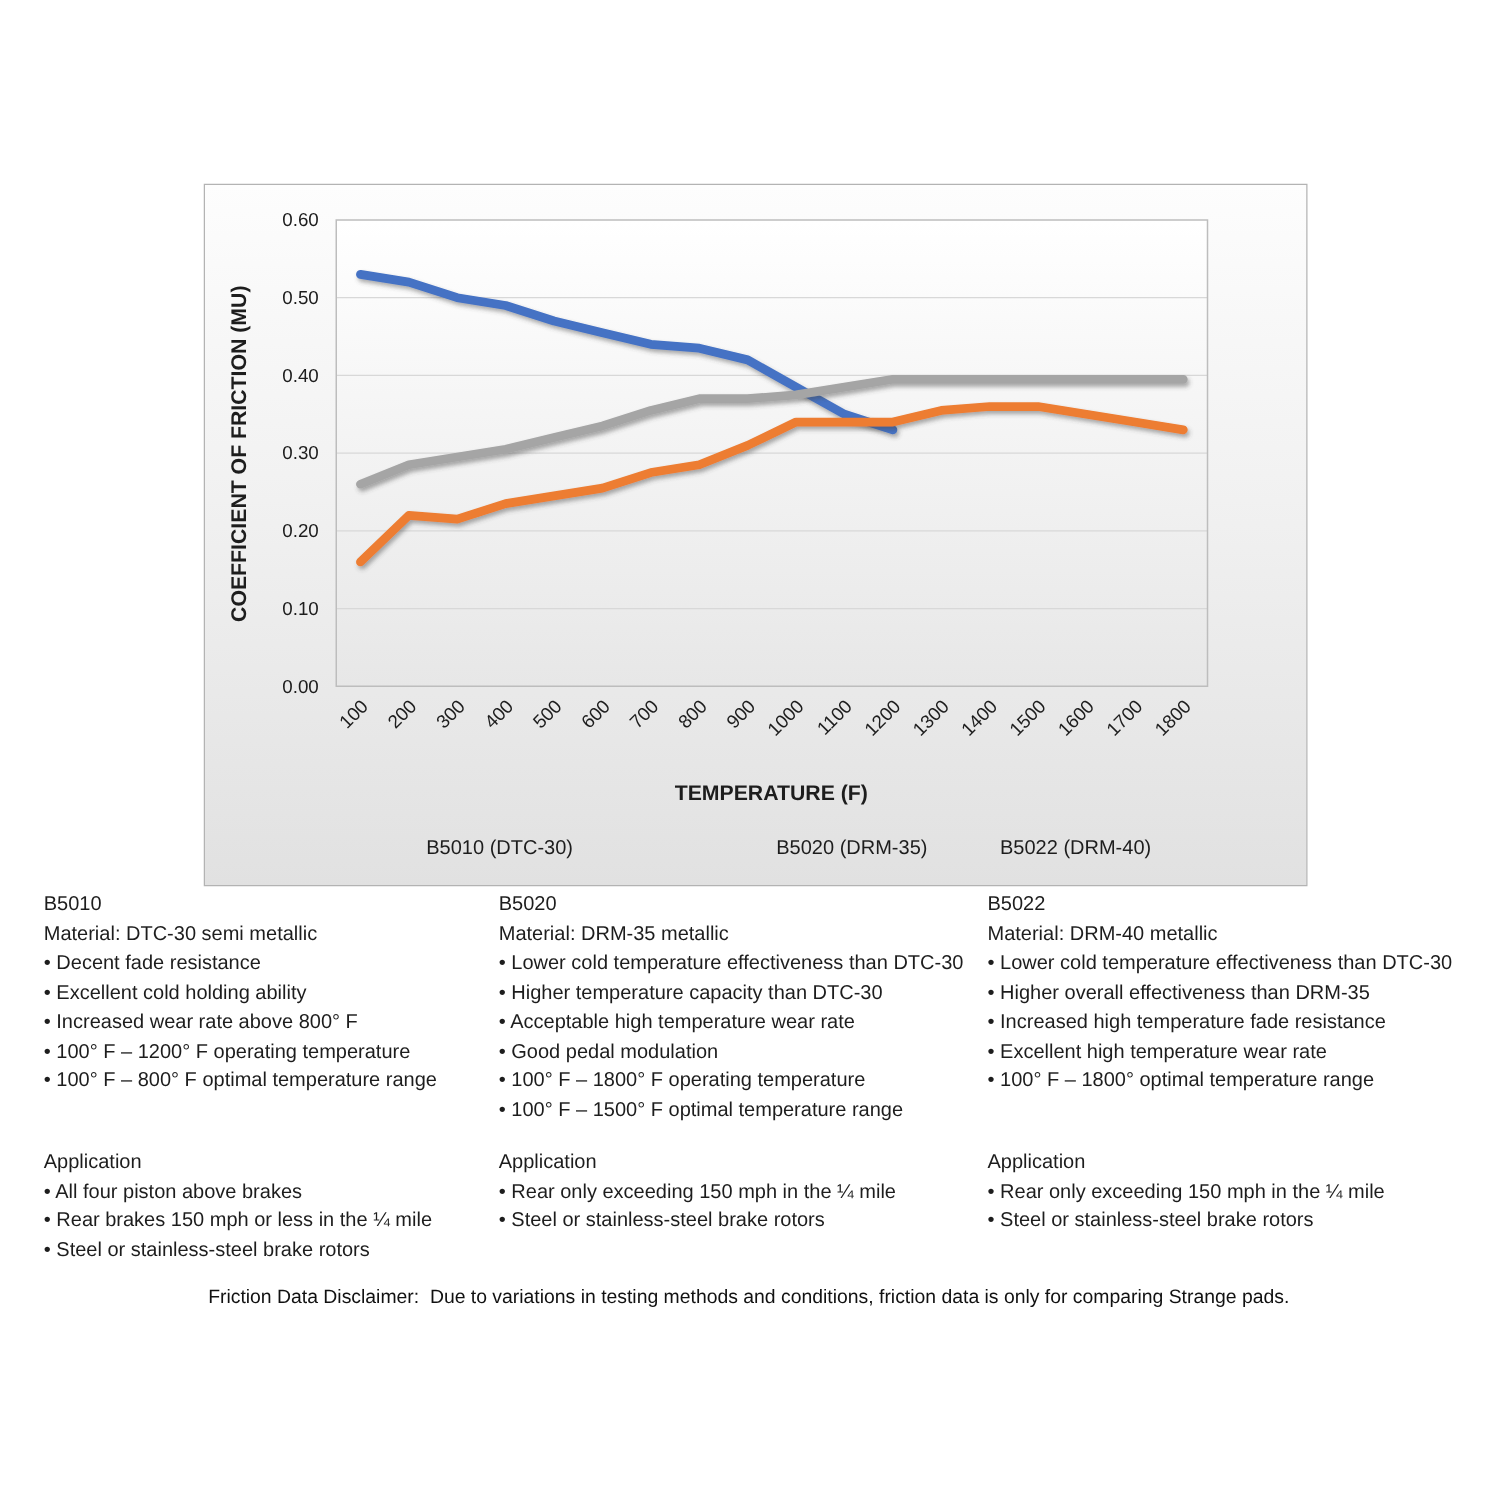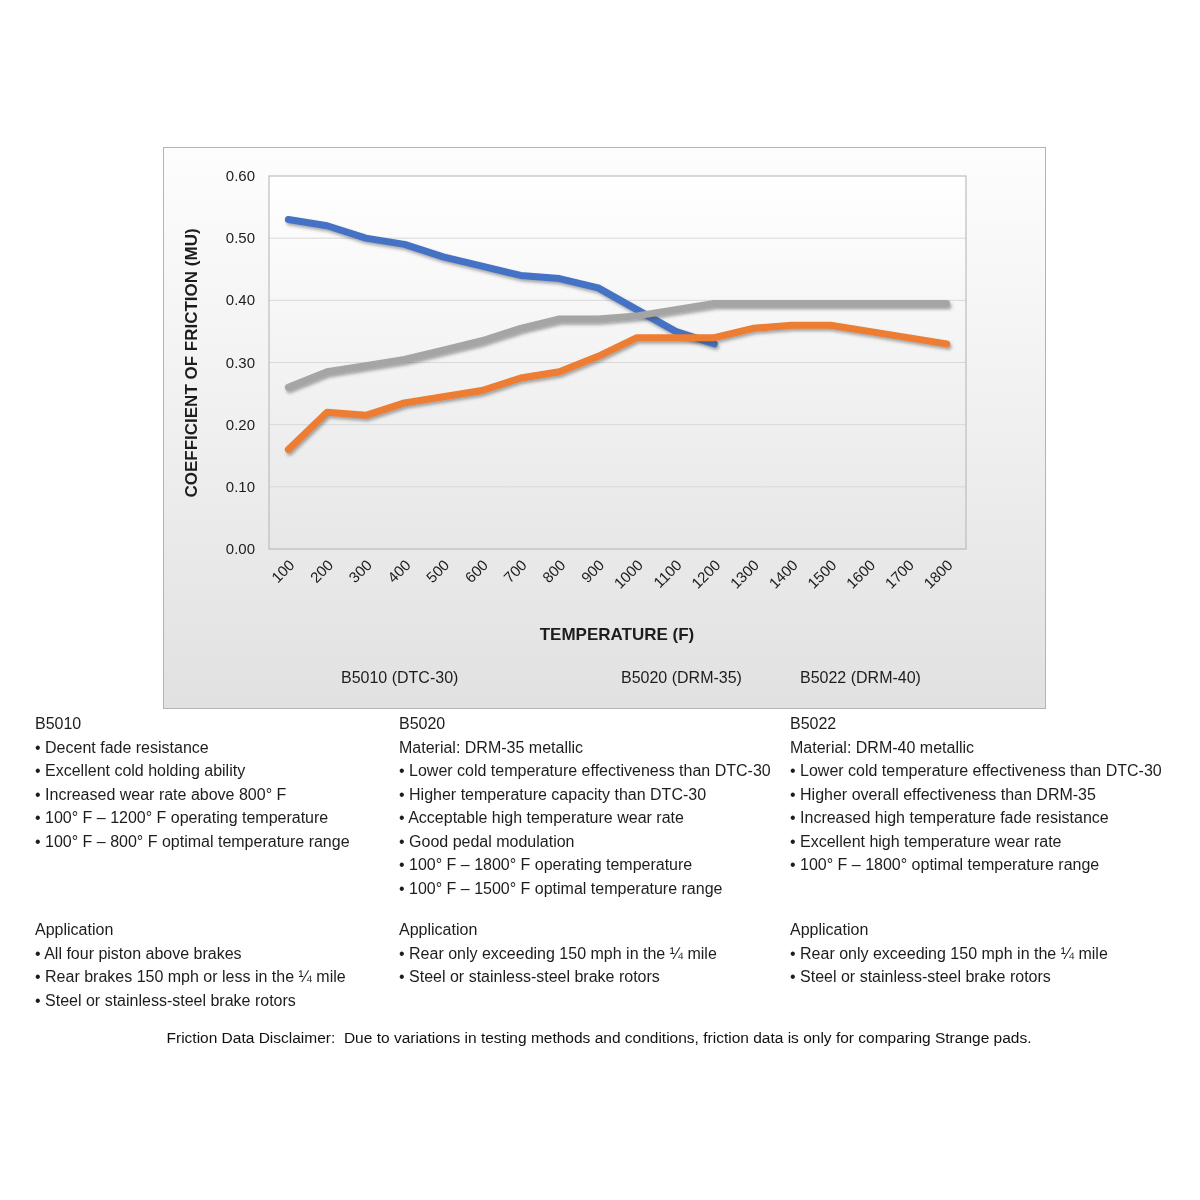--- a/index.html
+++ b/index.html
@@ -101,20 +101,21 @@
           <g>
             <line x1="578" y1="529" x2="626" y2="529" stroke="#A5A5A5" stroke-width="7" stroke-linecap="round" filter="url(#lineShadow)"></line>
             <text x="636" y="535" font-size="16">B5022 (DRM-40)</text>
           </g>
         </g>
     </svg>
   </div>
 
   <div class="product-col" style="left:35px;">
     <div>B5010</div>
+    <div>Material: DTC-30 semi metallic</div>
     <ul class="p-features">
         <li>• Decent fade resistance</li>
         <li>• Excellent cold holding ability</li>
         <li>• Increased wear rate above 800° F</li>
         <li>• 100° F – 1200° F operating temperature</li>
         <li>• 100° F – 800° F optimal temperature range</li>
       </ul>
     <div class="p-app">
       <div>Application</div>
       <ul class="p-apps">

